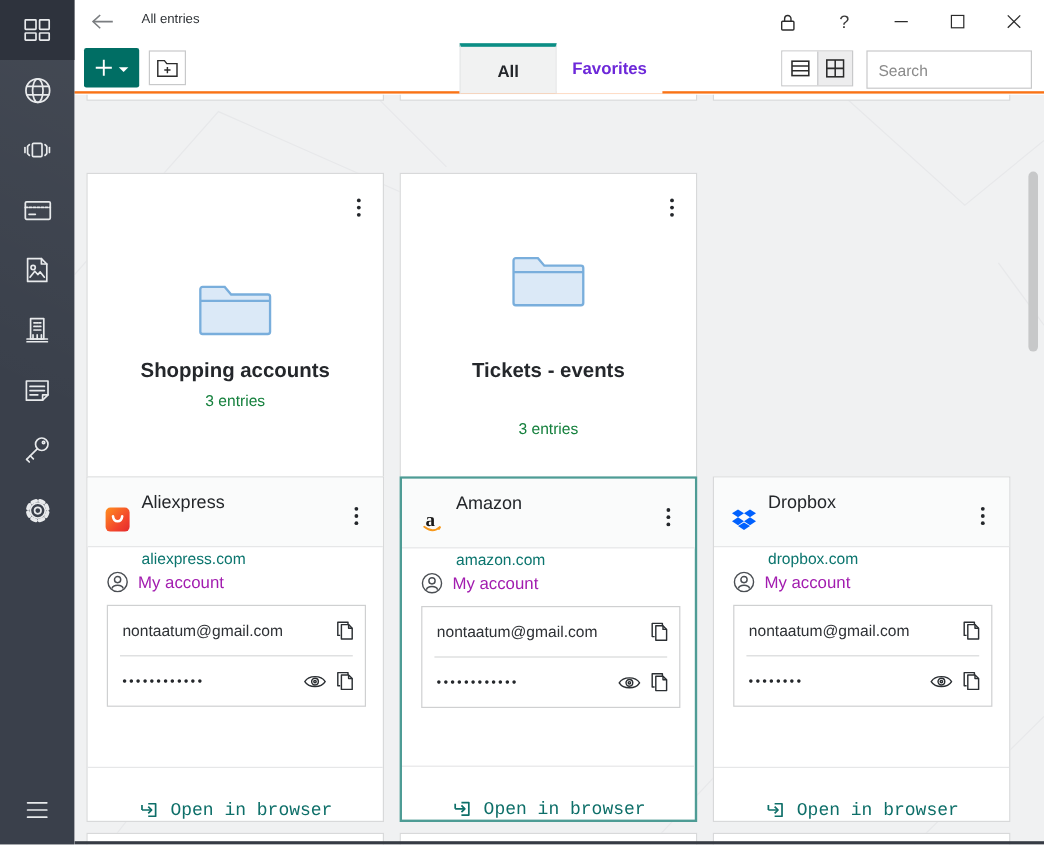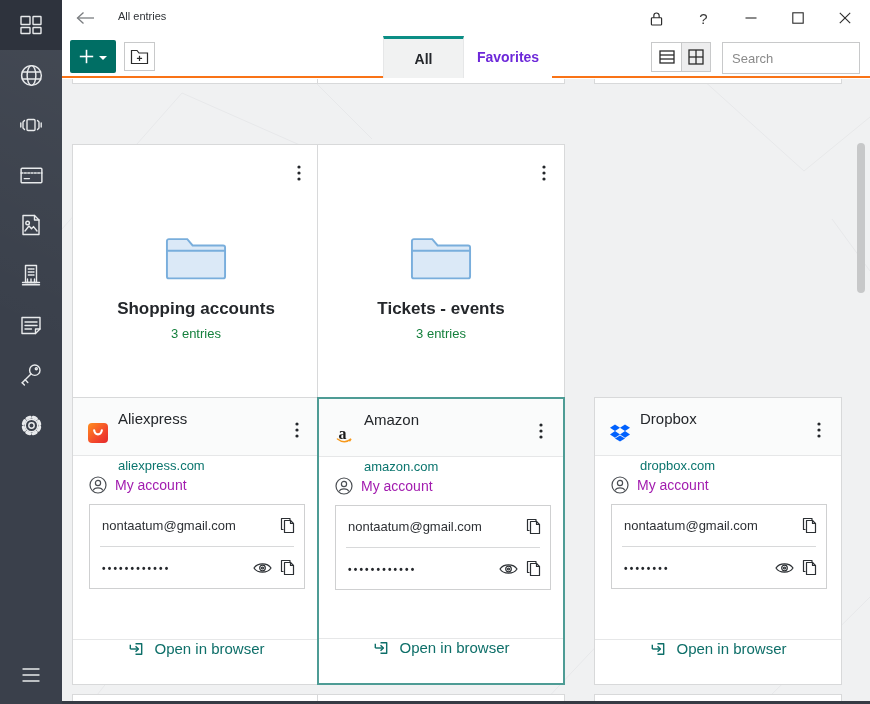--- a/index.html
+++ b/index.html
@@ -46,21 +46,21 @@
   .search { position:absolute; right:10px; top:6px; width:138px; height:29px; border:1px solid #C8C9CA; font-size:13px;
             padding:15px 9px; color:#333; font-family:"Liberation Sans", sans-serif; outline:none; background:#fff; }
   .search::placeholder { color:#8A8A8A; }
 
   
   .content { position:absolute; left:0; top:79px; width:808px; height:625px; background:#F0F1F2; overflow:hidden; }
   .mesh { position:absolute; left:0; top:0; }
   .sliver { position:absolute; width:248px; background:#fff; border:1px solid #D8D9DA; }
   .sliver.top { top:-2px; height:7px; }
   .sliver.bot { top:615px; height:12px; }
-  .c1 { left:10px; } .c2 { left:255px; } .c3 { left:532px; }
+  .c1 { left:10px; } .c2 { left:271px;gap:24px; } .c3 { left:532px; }
 
   .card { position:absolute; width:248px; height:288px; background:#fff; border:1px solid #D8D9DA; cursor:pointer; }
   .fcard { top:17px; display:flex; flex-direction:column; align-items:center; justify-content:center;margin-top:48px; }
   .ecard { top:318px; }
   .ecard.selected { border:2px solid #4E9C95; }
 
   .kebab { position:absolute; top:16px; right:8px; width:24px; height:24px; display:flex; align-items:center; justify-content:center; cursor:pointer; background:none; border:none; }
 
   .fname { font-size:17px; font-weight:700; color:#24272B; margin-top:19px; }
   .fcount { font-size:13px; color:#15803d; margin-top:7px; }
@@ -81,21 +81,21 @@
   .cred-row { height:41px; display:flex; align-items:center; padding:0 8px 0 12px; }
   .cred-div { margin:0 10px; border-top:1px solid #D8D9DA; }
   .cred-user-text { font-size:13px; color:#2E3135; }
   .dots { font-size:10px; letter-spacing:2.2px; font-weight:700; color:#24272B; padding-top:2px; }
   .spacer { flex:1; }
   .mini-btn { background:none; border:none; padding:0; display:flex; align-items:center; cursor:pointer; }
   .mini-btn + .mini-btn { margin-left:7px; }
   .mini-btn svg { stroke:#2B2F33; fill:none; stroke-width:1.2; stroke-linejoin:round; }
 
   .efoot { position:absolute; left:0; right:0; bottom:0; height:45px; border-top:1px solid #E6E7E8;
-           display:flex; align-items:flex-start; justify-content:center; gap:9px; cursor:pointer; }
+           display:flex; align-items:flex-end; justify-content:center; gap:9px; cursor:pointer;font-family:Liberation Mono, monospace; }
   .efoot-label { font-size:15px; color:#0E6F69; }
 
   .scroll-thumb { position:absolute; right:5px; top:64px; width:8px; height:150px; border-radius:4px; background:#C7C8C9; cursor:pointer; }
   .bottom-edge { position:absolute; left:0; bottom:0; width:808px; height:3px; background:#363B44; z-index:4; }
 </style>
 </head>
 <body>
 
 <div class="app">
 

